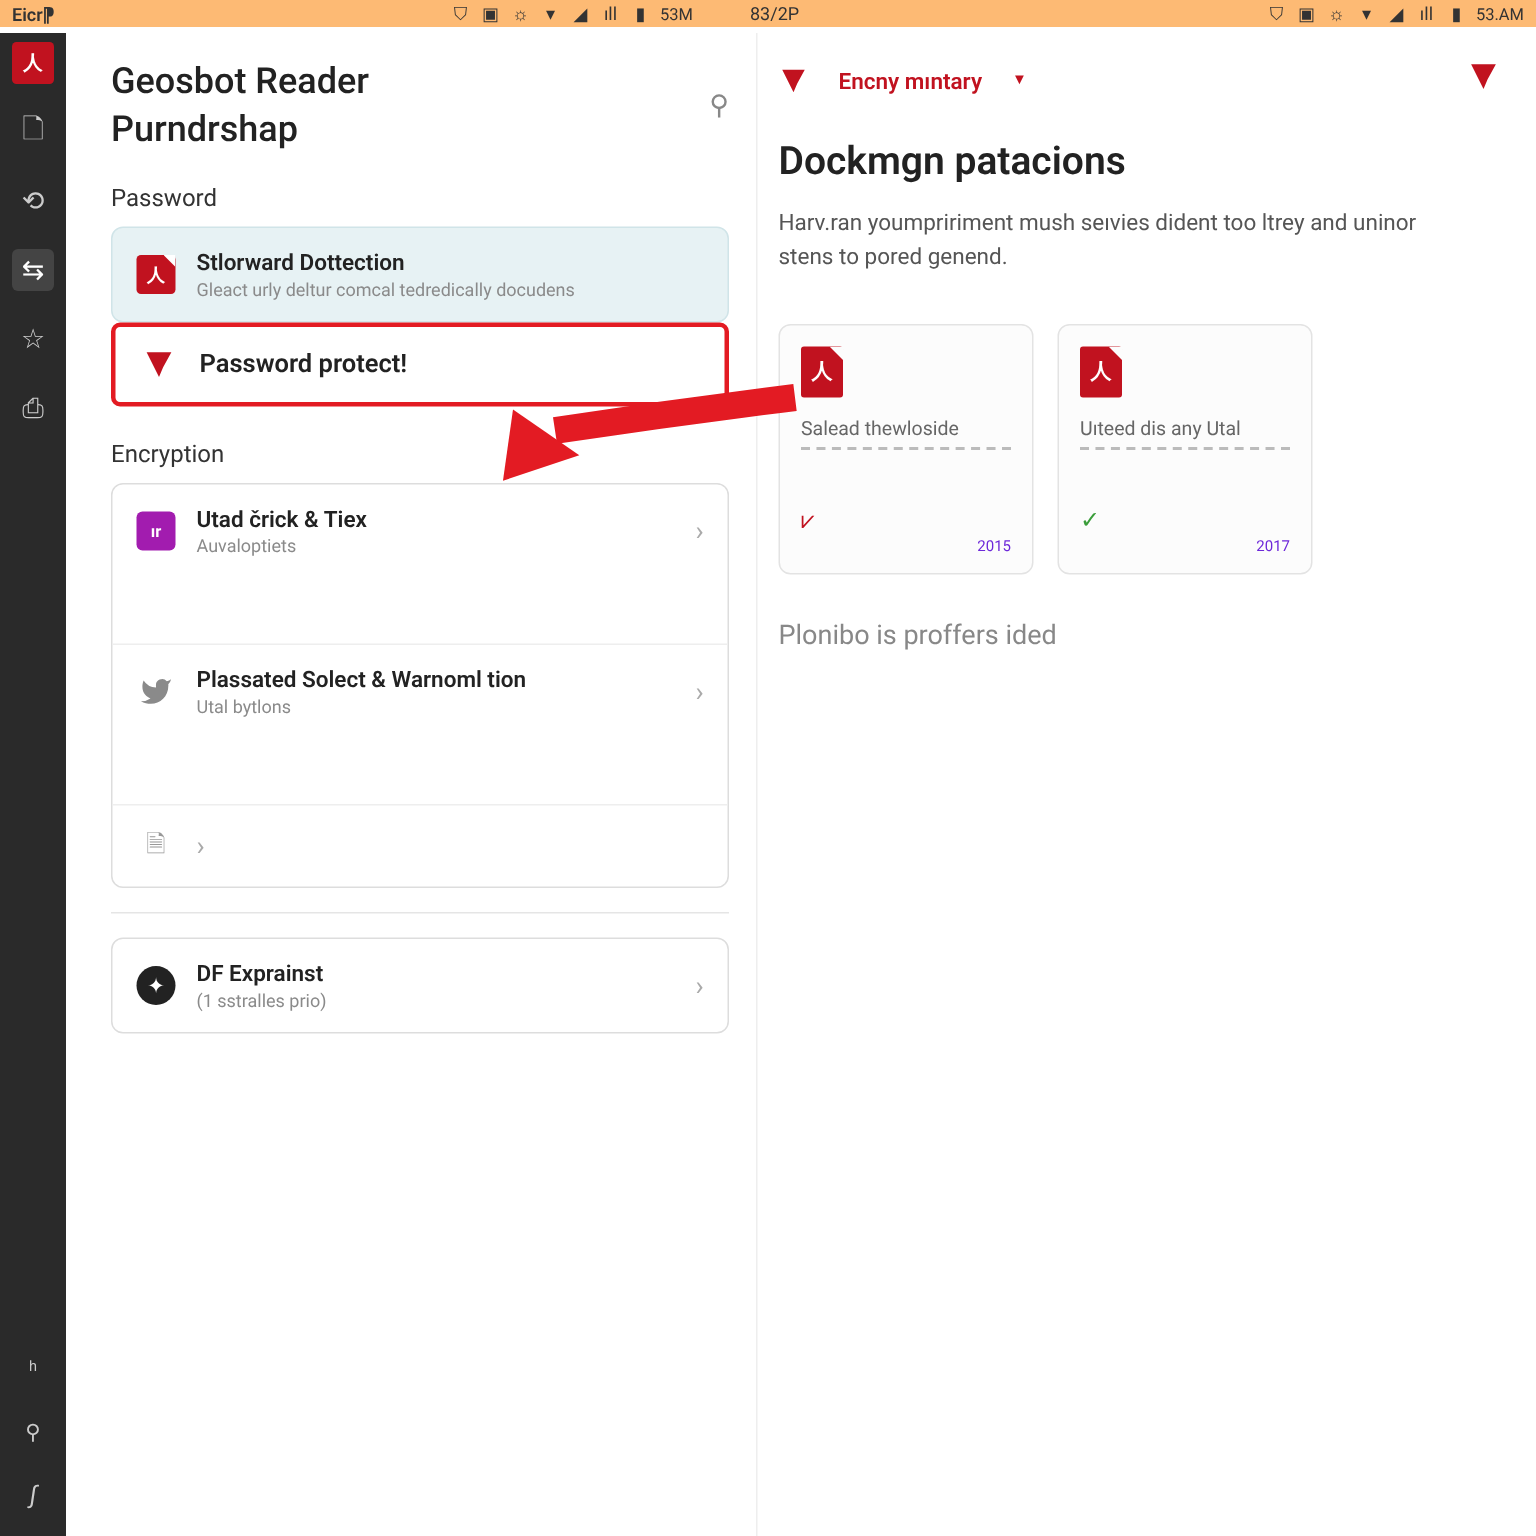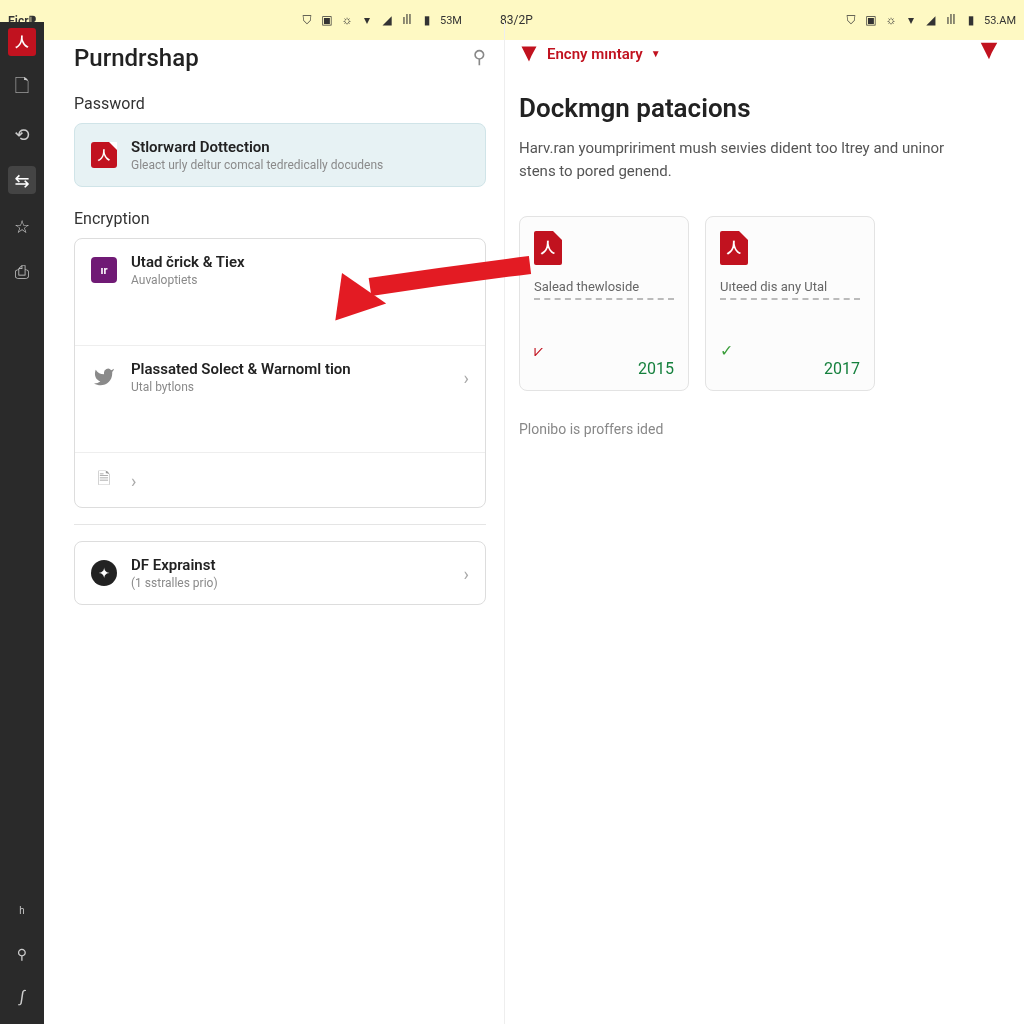--- a/index.html
+++ b/index.html
@@ -1,18 +1,18 @@
 <!DOCTYPE html>
 <html><head>
 <meta charset="utf-8">
 <style>
 * { margin: 0; padding: 0; box-sizing: border-box; font-family: -apple-system, BlinkMacSystemFont, "Segoe UI", Roboto, sans-serif; }
 html, body { width: 1024px; height: 1024px; background: #fff; overflow: hidden; }
 
-.statusbar { position: absolute; top: 0; left: 0; right: 0; height: 40px; background: #fef9c3; display: flex; align-items: center; font-size: 11px; color: #333; }
+.statusbar { position: absolute; top: 0; left: 0; right: 0; height: 18px; background: #fdba74; display: flex; align-items: center; font-size: 11px; color: #333; }
 .statusbar .left-lbl { position: absolute; left: 8px; font-weight: 600; font-size: 12px; }
 .statusbar .cluster { display: flex; align-items: center; gap: 6px; }
 .statusbar .cluster.right1 { position: absolute; left: 300px; }
 .statusbar .cluster.right2 { position: absolute; right: 8px; }
 .statusbar .time-mid { position: absolute; left: 500px; font-size: 12px; }
 .sb-icon { width: 14px; height: 14px; display: inline-flex; align-items: center; justify-content: center; font-size: 12px; }
 
 .sidebar { position: absolute; top: 22px; left: 0; bottom: 0; width: 44px; background: #2a2a2a; display: flex; flex-direction: column; align-items: center; padding-top: 6px; gap: 18px; }
 .sidebar .app-logo { width: 28px; height: 28px; background: #c1121f; display: flex; align-items: center; justify-content: center; color: #fff; font-size: 13px; font-weight: bold; border-radius: 3px; }
 .sidebar .s-icon { width: 28px; height: 28px; display: flex; align-items: center; justify-content: center; color: #ccc; font-size: 18px; cursor: pointer; border-radius: 4px; }
@@ -30,58 +30,58 @@
 .section-label { font-size: 16px; color: #333; margin-top: 22px; margin-bottom: 10px; }
 
 .card { background: #fff; border: 1px solid #ddd; border-radius: 8px; overflow: hidden; }
 .card.blue { background: #e7f2f4; border-color: #d0e4e8; }
 .row-item { display: flex; align-items: center; padding: 14px 16px; gap: 14px; cursor: pointer; }
 .row-item + .row-item { border-top: 1px solid #eee; margin-top: 44px; }
 .row-icon { width: 26px; height: 26px; flex: 0 0 26px; display: flex; align-items: center; justify-content: center; font-size: 16px; }
 .row-icon.pdf-doc { background: #c1121f; color: #fff; border-radius: 3px; position: relative; font-size: 12px; font-weight: bold; }
 .row-icon.pdf-doc::before { content: ""; position: absolute; top: 0; right: 0; width: 8px; height: 8px; background: #fff; clip-path: polygon(0 0, 100% 100%, 100% 0); }
 .row-icon.adobe-red { color: #c1121f; }
-.row-icon.blue-sq { background: #701a75; color: #fff; border-radius: 4px; font-size: 11px; font-weight: bold; }
+.row-icon.blue-sq { background: #a21caf; color: #fff; border-radius: 4px; font-size: 11px; font-weight: bold; }
 .row-icon.grey-doc { color: #999; }
 .row-icon.circle-dk { background: #222; color: #fff; border-radius: 50%; font-size: 14px; }
 .row-icon.bird { color: #888; }
 .row-text { flex: 1; min-width: 0; }
 .row-title { font-size: 15px; font-weight: 600; color: #222; }
 .row-sub { font-size: 12px; color: #8a8a8a; margin-top: 2px; }
 .chevron { color: #aaa; font-size: 18px; }
 
 .hl-item { border: 3px solid #e31b23; border-radius: 6px; background: #fff; display: flex; align-items: center; padding: 12px 16px; gap: 14px; cursor: pointer; margin-top: 0; position: relative; }
 .hl-item .row-title { font-size: 17px; }
 
 .big-arrow { position: absolute; left: 330px; top: 255px; pointer-events: none; }
 
 .hr { height: 1px; background: #e5e5e5; margin: 16px 0; }
 
 .pane-right { flex: 1; padding: 18px 24px 0 14px; border-left: 1px solid #eee; }
 .right-top { display: flex; align-items: center; justify-content: space-between; margin-bottom: 26px; }
-.right-brand { display: flex; align-items: center; gap: 8px; color: #c1121f; font-size: 15px; font-weight: 600; }
+.right-brand { display: flex; align-items: center; gap: 20px; color: #c1121f; font-size: 15px; font-weight: 600; }
 .right-brand .tri { font-size: 10px; }
 .right-corner { color: #c1121f; font-size: 20px; }
 
 .right-h { font-size: 26px; font-weight: 600; color: #222; margin-bottom: 14px; }
 .right-body { font-size: 15px; color: #555; line-height: 1.5; max-width: 430px; }
 
 .doc-cards { display: flex; gap: 16px; margin-top: 34px; }
 .doc-card { width: 170px; border: 1px solid #e3e3e3; border-radius: 8px; padding: 14px 14px 12px 14px; background: #fcfcfc; }
 .doc-thumb { width: 28px; height: 34px; background: #c1121f; color: #fff; display: flex; align-items: center; justify-content: center; font-size: 14px; font-weight: bold; position: relative; border-radius: 2px; margin-bottom: 14px; }
 .doc-thumb::before { content: ""; position: absolute; top: 0; right: 0; width: 9px; height: 9px; background: #fcfcfc; clip-path: polygon(0 0, 100% 100%, 100% 0); }
 .doc-title { font-size: 13px; color: #666; margin-bottom: 4px; }
 .doc-dash { height: 6px; border-top: 2px dashed #bbb; margin-bottom: 18px; }
 .doc-foot { display: flex; align-items: center; justify-content: space-between; }
 .doc-check { font-size: 16px; }
 .doc-check.red { color: #c1121f; }
 .doc-check.green { color: #3a9d3a; }
-.doc-year { font-size: 16px; color: #15803d; margin-top: 37px; }
-
-.right-note { font-size: 14px; color: #888; margin-top: 30px; }
+.doc-year { font-size: 10px; color: #6d28d9; margin-top: 37px; }
+
+.right-note { font-size: 18px; color: #888; margin-top: 30px; }
 </style>
 </head>
 <body>
 
 <div class="statusbar">
   <span class="left-lbl">Eicr⁋</span>
   <div class="cluster right1">
     <span class="sb-icon">⛉</span>
     <span class="sb-icon">▣</span>
     <span class="sb-icon">☼</span>
@@ -116,37 +116,48 @@
     <div class="s-icon" style="font-size:14px;">⚲</div>
     <div class="s-icon" style="font-size:16px;font-style:italic;">∫</div>
   </div>
 </div>
 
 <div class="main">
 
   <div class="pane-left">
     <div class="title-row">
       <div>
+        <h1>Geosbot Reader</h1>
         <h2>Purndrshap</h2>
       </div>
       <span class="pin-icon">⚲</span>
     </div>
 
     <div class="section-label">Password</div>
 
     <div class="card blue">
       <div class="row-item">
         <div class="row-icon pdf-doc">人</div>
         <div class="row-text">
           <div class="row-title">Stlorward Dottection</div>
           <div class="row-sub">Gleact urly deltur comcal tedredically docudens</div>
         </div>
       </div>
     </div>
 
+    <div class="hl-item">
+      <div class="row-icon adobe-red">
+        <svg width="22" height="22" viewBox="0 0 24 24">
+            <path fill="#c1121f" d="M3 3 L12 21 L15 14 L21 3 Z"></path>
+          </svg>
+      </div>
+      <div class="row-text">
+        <div class="row-title">Password protect!</div>
+      </div>
+    </div>
 
     <div class="section-label">Encryption</div>
 
     <div class="card">
       <div class="row-item">
         <div class="row-icon blue-sq">ır</div>
         <div class="row-text">
           <div class="row-title">Utad črick &amp; Tiex</div>
           <div class="row-sub">Auvaloptiets</div>
         </div>

